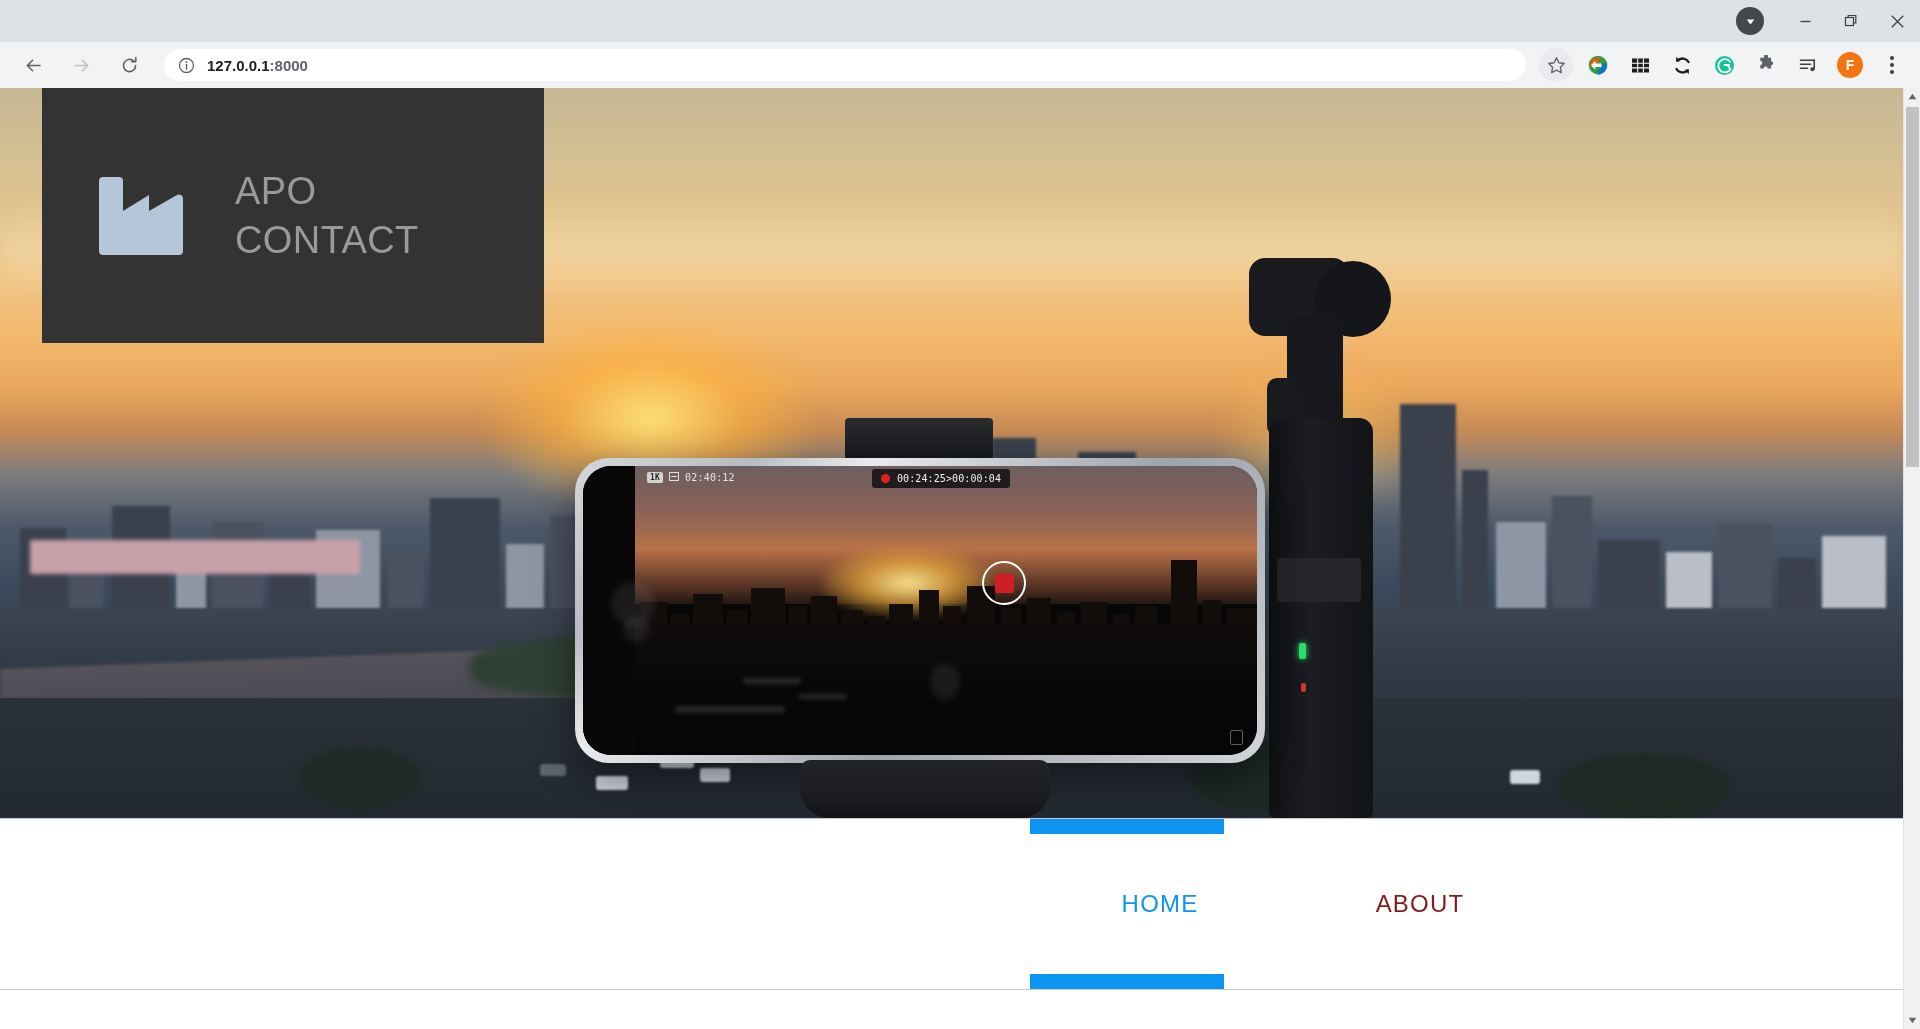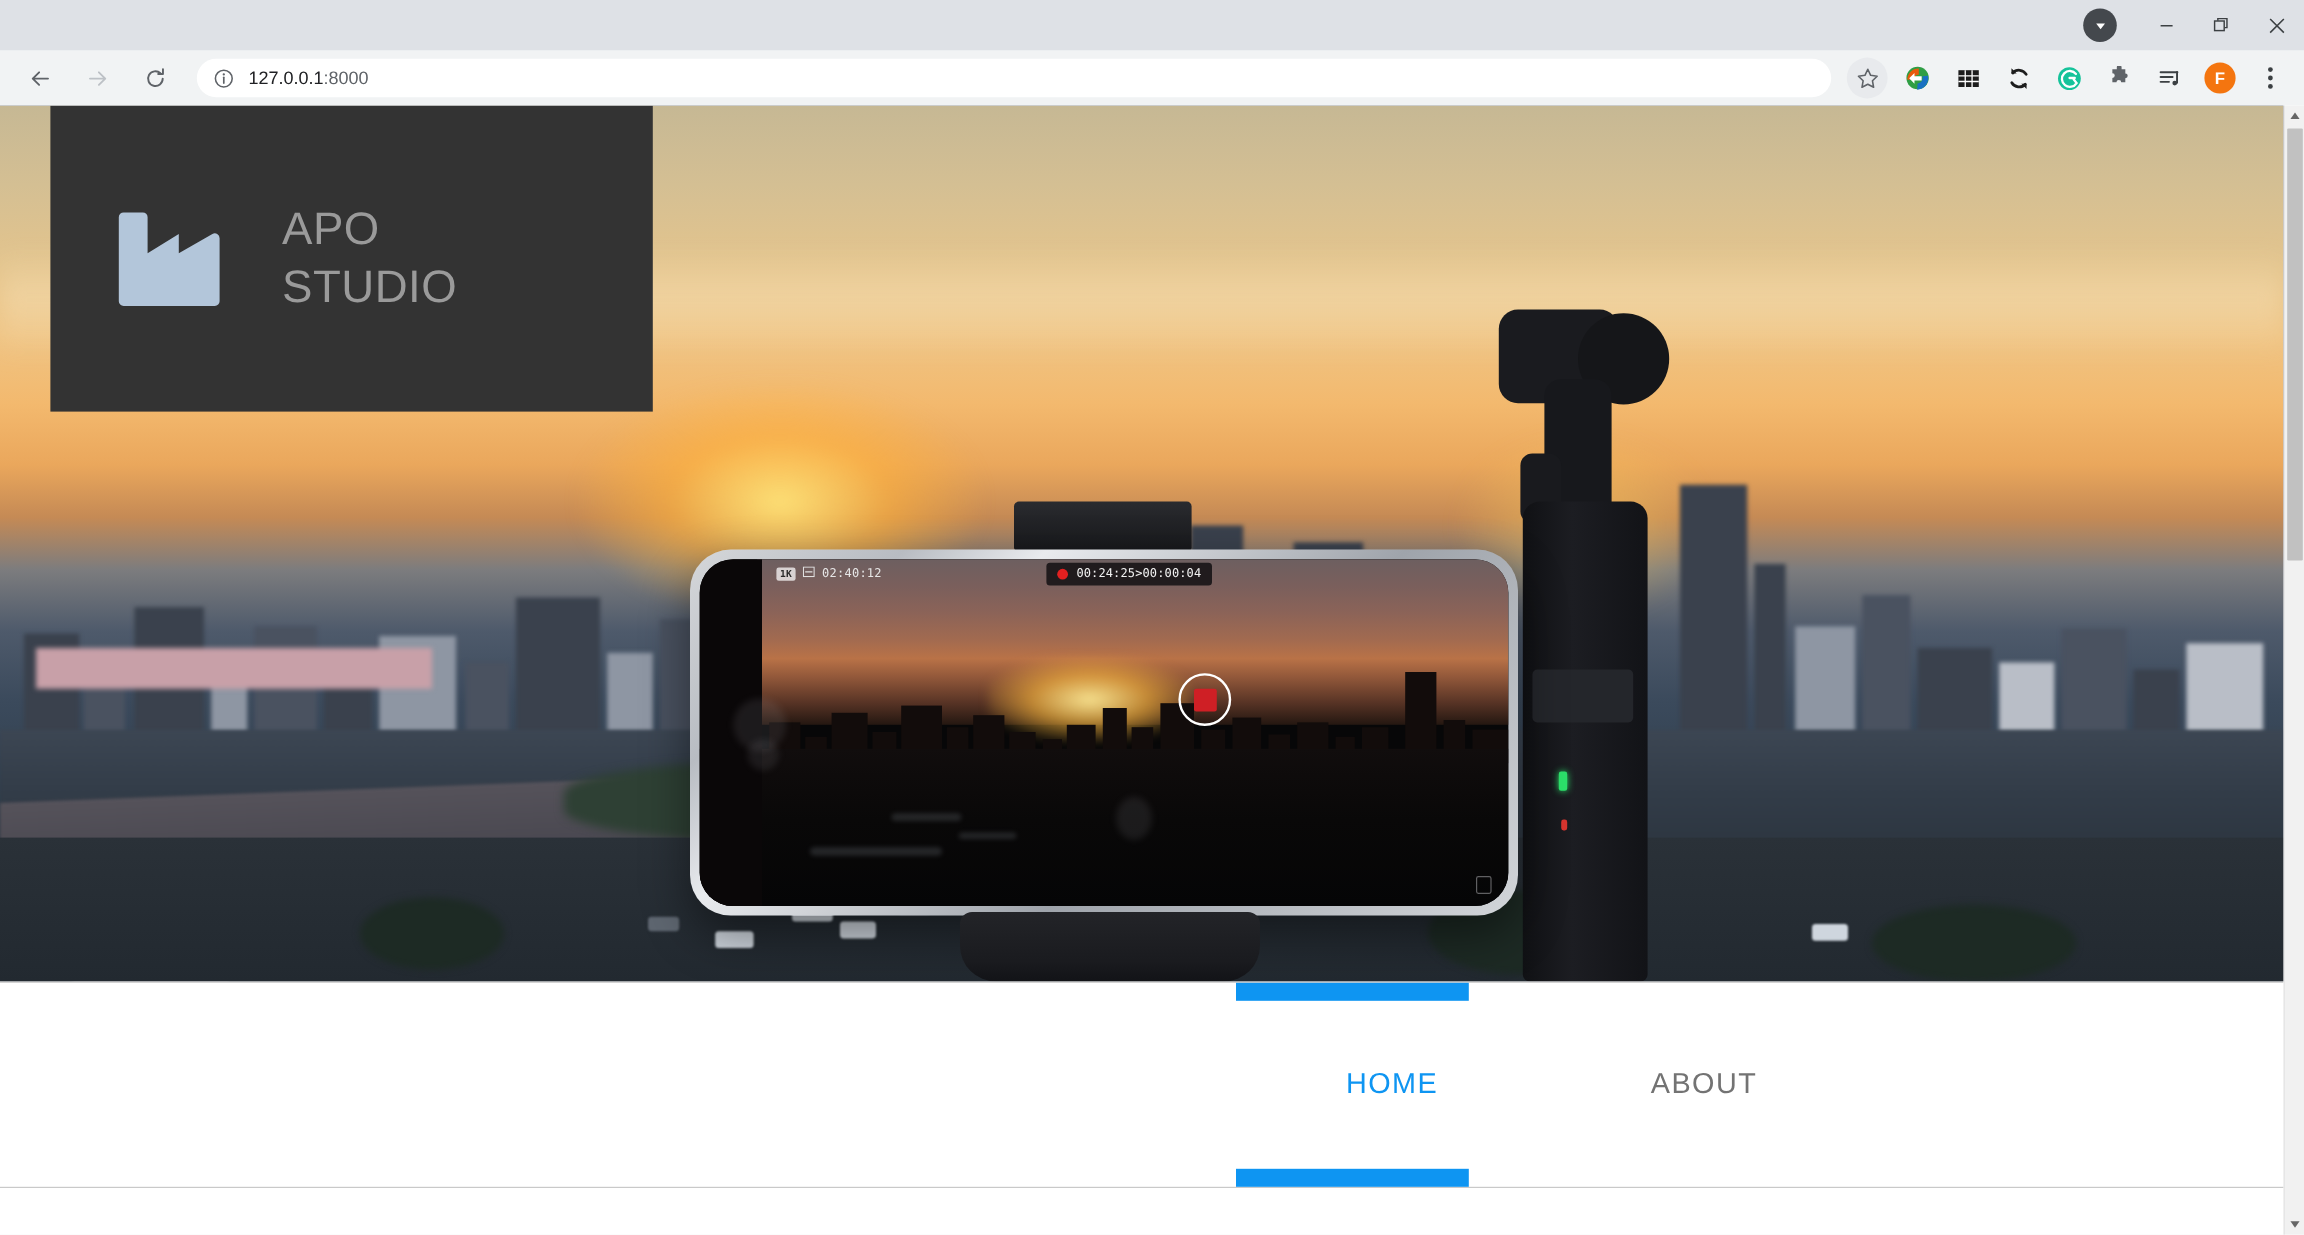--- a/index.html
+++ b/index.html
@@ -71,21 +71,21 @@
   .navbtn {
     width: 36px; height: 36px; margin: 0 5px;
     display: flex; align-items: center; justify-content: center;
     color: #5f6368; border-radius: 50%;
   }
   .navbtn.disabled { color: #bdc1c6; }
   .omnibox {
     flex: 1 1 auto; height: 32px;
     background: #ffffff; border-radius: 16px;
     display: flex; align-items: center; gap: 12px;
-    padding: 0 14px; margin: 0 8px 0 10px;
+    padding: 0 14px; margin: 0 8px 0 10px; font-weight: bold;
   }
   .omni-info { width: 17px; height: 17px; flex: 0 0 auto; color: #5f6368; }
   .omni-url { font-size: 15px; color: #202124; }
   .omni-url .dim { color: #5f6368; }
   .tbicon {
     width: 34px; height: 34px; flex: 0 0 auto;
     display: flex; align-items: center; justify-content: center;
     margin: 0 3px;
   }
   .star-btn { background: #e8eaed; border-radius: 50%; }
@@ -308,21 +308,21 @@
     border-top: 1px solid #c9c9c9;
     border-bottom: 1px solid #c9c9c9;
   }
   .nav {
     position: absolute; left: 1030px; top: 0;
     display: flex; height: 170px;
   }
   .nav-item {
     position: relative; width: 260px; height: 170px;
     display: flex; align-items: center; justify-content: center;
-    font-size: 24px; letter-spacing: 1.2px; color: #737373;
+    font-size: 24px; letter-spacing: 1.2px; color: #7f1d1d;
   }
   .nav-item.active { color: #0e95f2; }
   .nav-item.active::before,
   .nav-item.active::after {
     content: ""; position: absolute; left: 0; width: 194px; height: 15px;
     background: #0e95f2;
   }
   .nav-item.active::before { top: 0; }
   .nav-item.active::after { bottom: 0; }
 
@@ -628,21 +628,21 @@
         <div class="tripod-top"></div>
 
         <div class="logo-card">
           <span class="logo-mark">
             <svg width="96" height="86" viewBox="0 0 96 86">
               <path d="M2 8 a4 4 0 0 1 4 -4 l16 0 a4 4 0 0 1 4 4 l0 30 L52 22 L52 38 L80 22 a4 4 0 0 1 6 3.5 L86 78 a4 4 0 0 1 -4 4 L6 82 a4 4 0 0 1 -4 -4 Z" fill="#b3c6da"></path>
             </svg>
           </span>
           <span class="logo-text">
             <span>APO</span><br>
-            <span>STUDIO</span>
+            <span>CONTACT</span>
           </span>
         </div>
       </section>
 
       <div class="navwrap">
         <nav class="nav">
           <a class="nav-item active">HOME</a>
           <a class="nav-item">ABOUT</a>
         </nav>
       </div>

